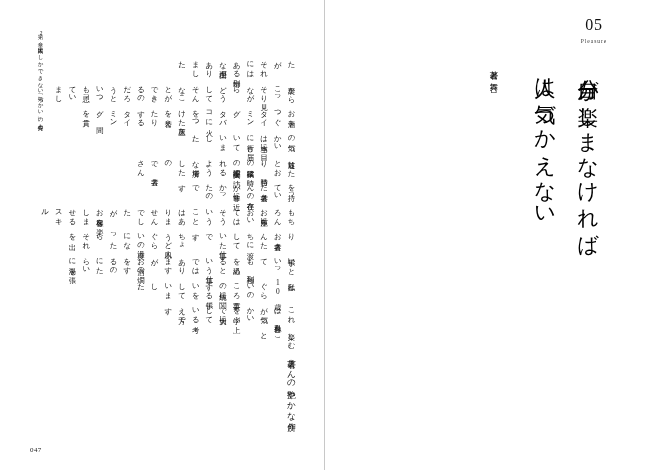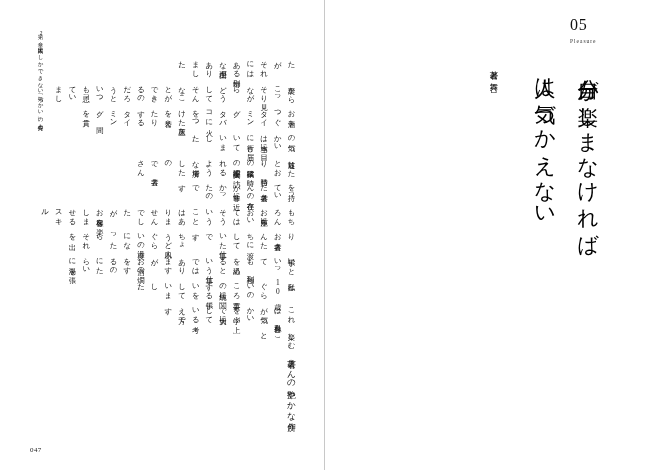--- a/index.html
+++ b/index.html
@@ -91,20 +91,21 @@
     margin-left: 10px;
     color: #101010;
     white-space: nowrap;
   }
 
   
   .chapter-num {
     position: absolute;
     top: 16px;
     right: 32px;
+    text-align: center;
     width: 48px;
   }
   .chapter-num .num {
     font-size: 16px;
     letter-spacing: 0.04em;
     color: #111;
     line-height: 1.1;
     font-family: "Liberation Serif", serif;
   }
   .chapter-num .label {

